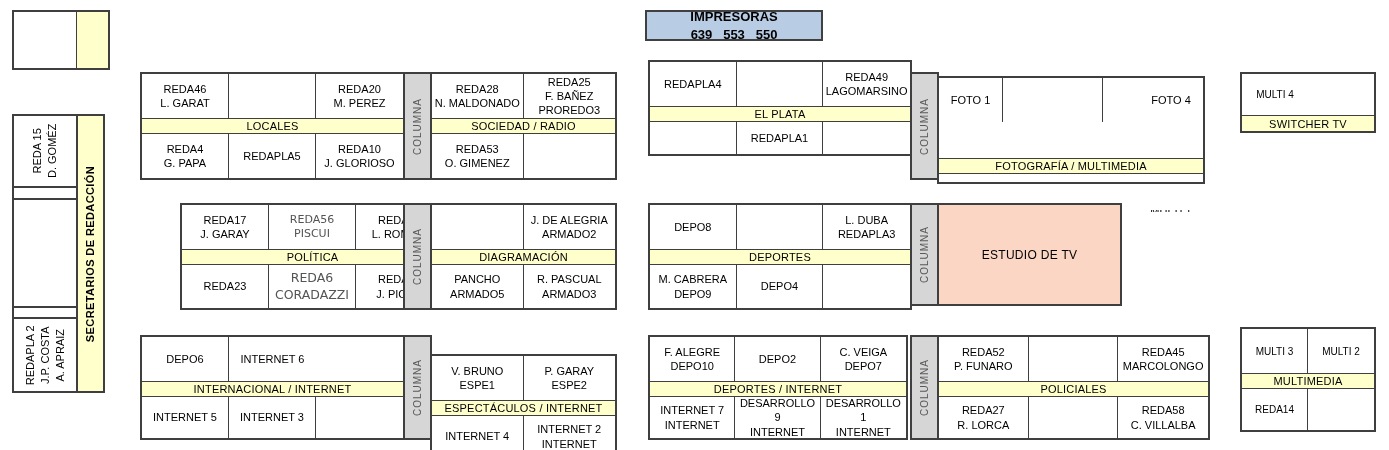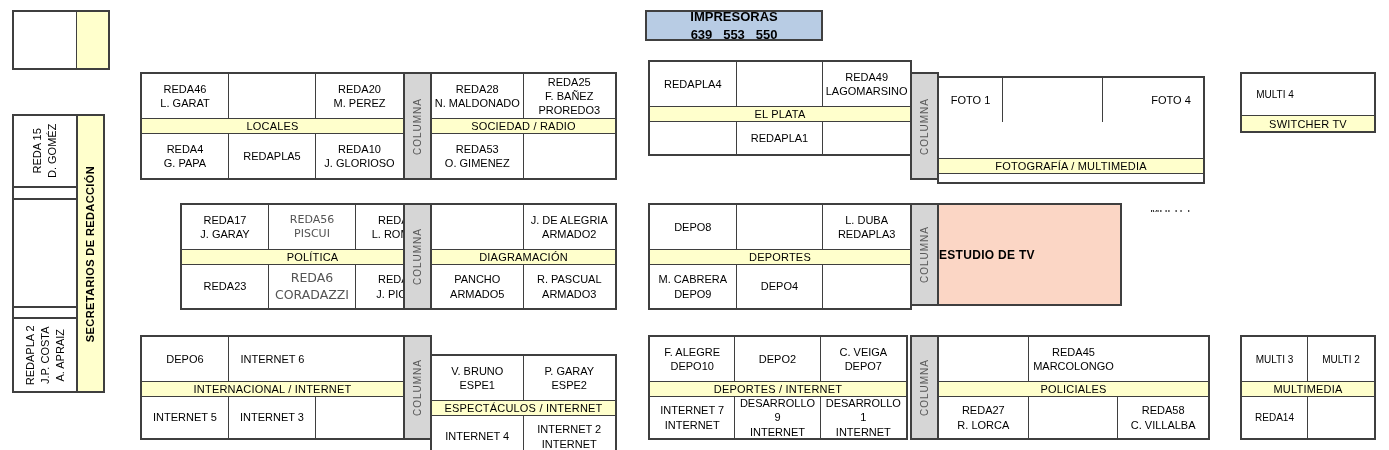--- a/index.html
+++ b/index.html
@@ -70,22 +70,22 @@
   .printer {
     background:#b8cce4; border:2px solid #404040;
     display:flex; flex-direction:column; align-items:center; justify-content:center;
     font-weight:bold; font-size:13px; line-height:1.35;
   }
   .printer .nums { white-space:pre; }
 
   
   .studio {
     background:#fbd6c5; border:2px solid #3f3f3f;
-    display:flex; align-items:center; justify-content:flex-start;
-    font-weight:bold; font-size:12px; letter-spacing:.3px;
+    display:flex; align-items:center; justify-content:center;
+    font-weight:normal; font-size:12px; letter-spacing:.3px;
   }
 
   
   .legend { display:grid; grid-template-columns:1fr 31px; border:2px solid #3f3f3f; }
   .legend .white { background:#fff; border-right:1px solid #3f3f3f; }
   .legend .yellow { background:#ffffcc; }
 </style>
 </head>
 <body>
 
@@ -264,32 +264,34 @@
 INTERNET</div>
     <div class="cell last">DESARROLLO 1
 INTERNET</div>
   </div>
 
   <div class="abs vstrip" style="left:910px; top:335px; width:29px; height:105px;">
     <div class="vtext">COLUMNA</div>
   </div>
 
   <div class="abs block cols3 rows-full" style="left:937px; top:335px; width:273px; height:105px;">
+    <div class="cell">REDA52
+P. FUNARO</div>
     <div class="cell"></div>
     <div class="cell last">REDA45
 MARCOLONGO</div>
     <div class="band">POLICIALES</div>
     <div class="cell">REDA27
 R. LORCA</div>
     <div class="cell"></div>
     <div class="cell last">REDA58
 C. VILLALBA</div>
   </div>
 
-  <div class="abs block cols2 rows-full small-cells" style="left:1240px; top:335px; width:136px; height:105px;">
+  <div class="abs block cols2 rows-full small-cells" style="left:1240px; top:327px; width:136px; height:105px;">
     <div class="cell">MULTI 3</div>
     <div class="cell last">MULTI 2</div>
     <div class="band">MULTIMEDIA</div>
     <div class="cell">REDA14</div>
     <div class="cell last"></div>
   </div>
 
 </div>
 
 </body></html>

